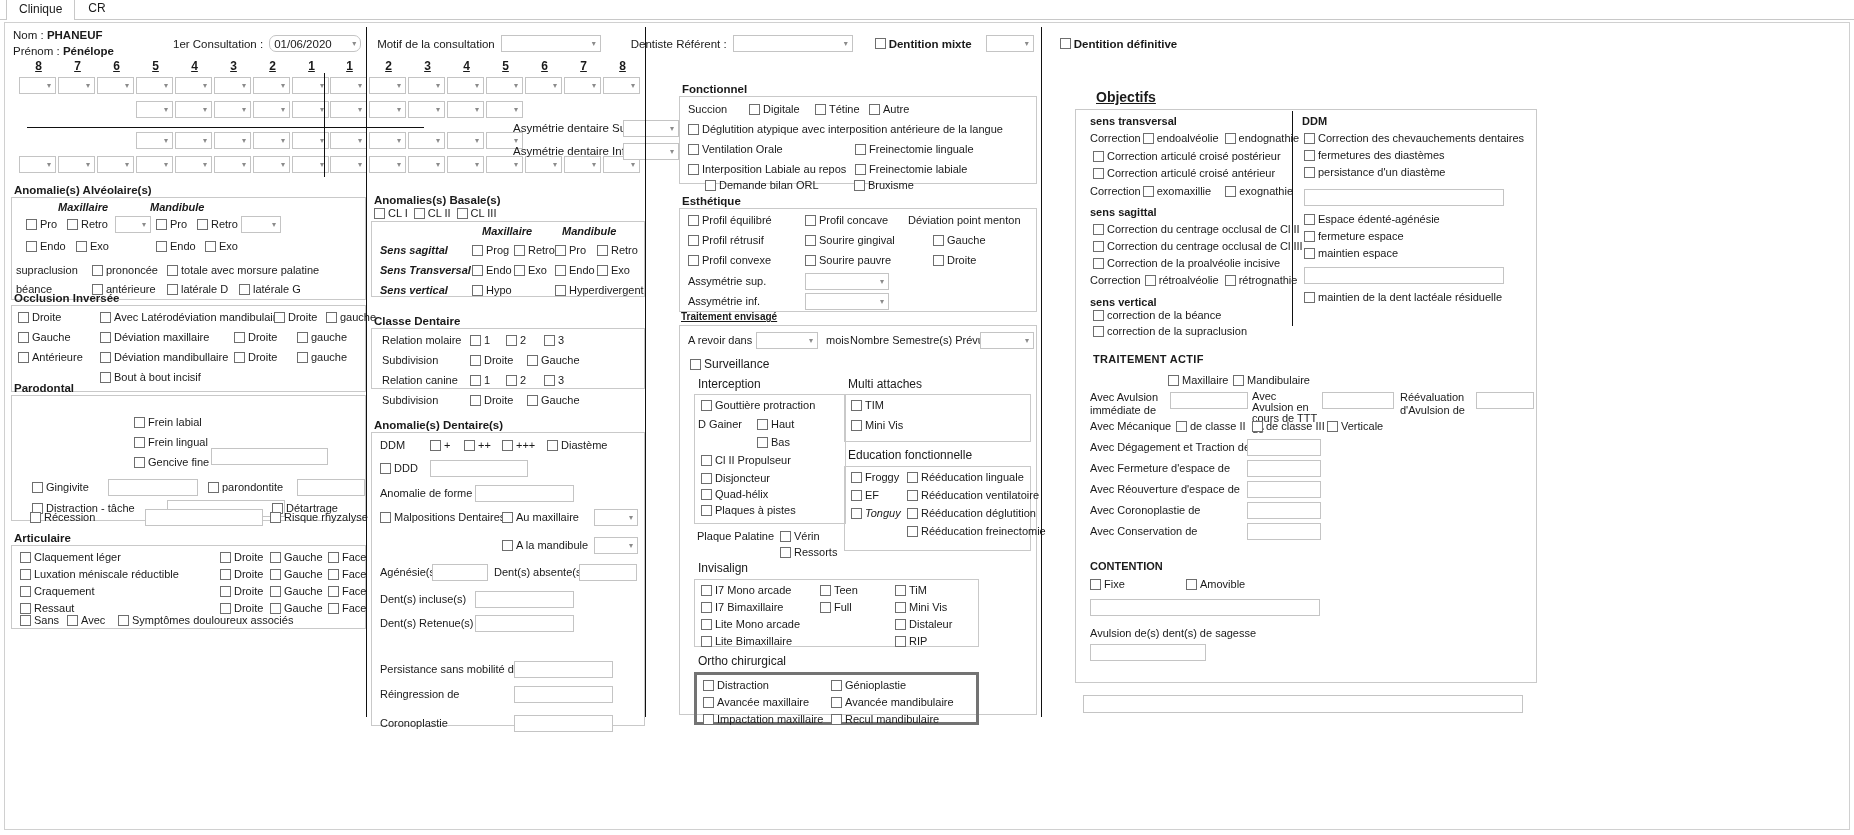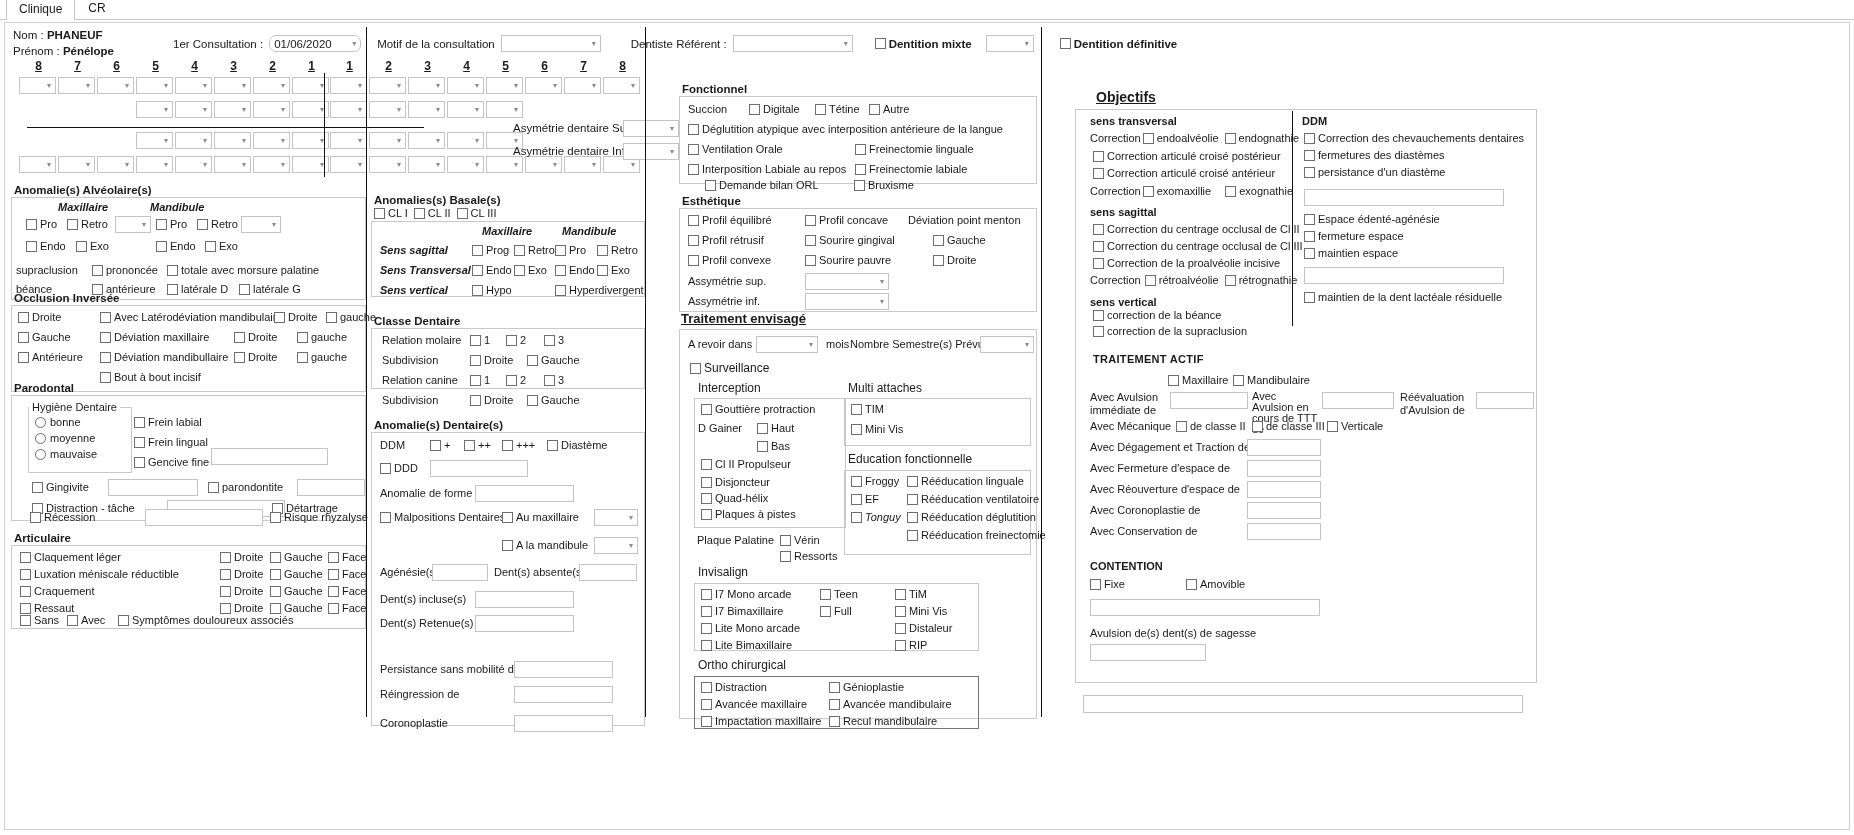--- a/index.html
+++ b/index.html
@@ -307,33 +307,20 @@
       <div style="position:absolute;left:88px;top:65px;" class="ck">
           <i class="cb"></i>
           <span>Bout à bout incisif</span>
         </div>
     </div>
   </div>
 
   <div class="grp" style="left:6px;top:359px;width:355px;">
     <div class="gtitle">Parodontal</div>
     <div class="gbody" style="height:126px;position:relative;">
-      <fieldset style="position:absolute;left:16px;top:5px;width:104px;height:72px;border:1px solid #c9c9c9;margin:0;padding:0;">
-        <legend style="font-size:11px;padding:0 3px;">Hygiène Dentaire</legend>
-        <div id="hygiene-list" style="padding:1px 0 0 6px;"><div class="ck" style="height: 16px;">
-              <i class="rb"></i>
-              <span>bonne</span>
-            </div><div class="ck" style="height: 16px;">
-              <i class="rb"></i>
-              <span>moyenne</span>
-            </div><div class="ck" style="height: 16px;">
-              <i class="rb"></i>
-              <span>mauvaise</span>
-            </div></div>
-      </fieldset>
       <div style="position:absolute;left:122px;top:20px;" class="ck">
           <i class="cb"></i>
           <span>Frein labial</span>
         </div>
       <div style="position:absolute;left:122px;top:40px;" class="ck">
           <i class="cb"></i>
           <span>Frein lingual</span>
         </div>
       <div style="position:absolute;left:122px;top:60px;" class="ck">
           <i class="cb"></i>
@@ -720,21 +707,21 @@
           <span>Droite</span>
         </div>
       <div style="position:absolute;left:8px;top:66px;">Assymétrie sup.</div>
       <div class="dd" style="position:absolute;left:125px;top:64px;width:84px;"></div>
       <div style="position:absolute;left:8px;top:86px;">Assymétrie inf.</div>
       <div class="dd" style="position:absolute;left:125px;top:84px;width:84px;"></div>
     </div>
   </div>
 
   <div class="grp" style="left:674px;top:288px;width:358px;">
-    <div class="ulhdr" style="font-size:13px;padding-left:2px;">Traitement envisagé</div>
+    <div class="ulhdr" style="font-size:10px;padding-left:2px;">Traitement envisagé</div>
     <div class="gbody" style="height:390px;position:relative;margin-top:3px;">
       <div style="position:absolute;left:8px;top:8px;">A revoir dans</div>
       <div class="dd" style="position:absolute;left:76px;top:6px;width:62px;"></div>
       <div style="position:absolute;left:146px;top:8px;">mois</div>
       <div style="position:absolute;left:170px;top:8px;">Nombre Semestre(s) Prévu(s)</div>
       <div class="dd" style="position:absolute;left:300px;top:6px;width:54px;"></div>
       <div style="position:absolute;left:10px;top:31px;font-size:12px;" class="ck">
           <i class="cb"></i>
           <span>Surveillance</span>
         </div>
@@ -862,21 +849,21 @@
             <i class="cb"></i>
             <span>Distaleur</span>
           </div>
         <div style="position:absolute;left:200px;top:55px;" class="ck">
             <i class="cb"></i>
             <span>RIP</span>
           </div>
       </div>
 
       <div style="position:absolute;left:18px;top:328px;font-size:12px;">Ortho chirurgical</div>
-      <div style="position:absolute;left:14px;top:346px;width:285px;height:53px;border:1px solid #737373;">
+      <div style="position:absolute;left:14px;top:346px;width:285px;height:53px;border:3px solid #737373;">
         <div style="position:absolute;left:6px;top:4px;" class="ck">
             <i class="cb"></i>
             <span>Distraction</span>
           </div>
         <div style="position:absolute;left:6px;top:21px;" class="ck">
             <i class="cb"></i>
             <span>Avancée maxillaire</span>
           </div>
         <div style="position:absolute;left:6px;top:38px;" class="ck">
             <i class="cb"></i>

